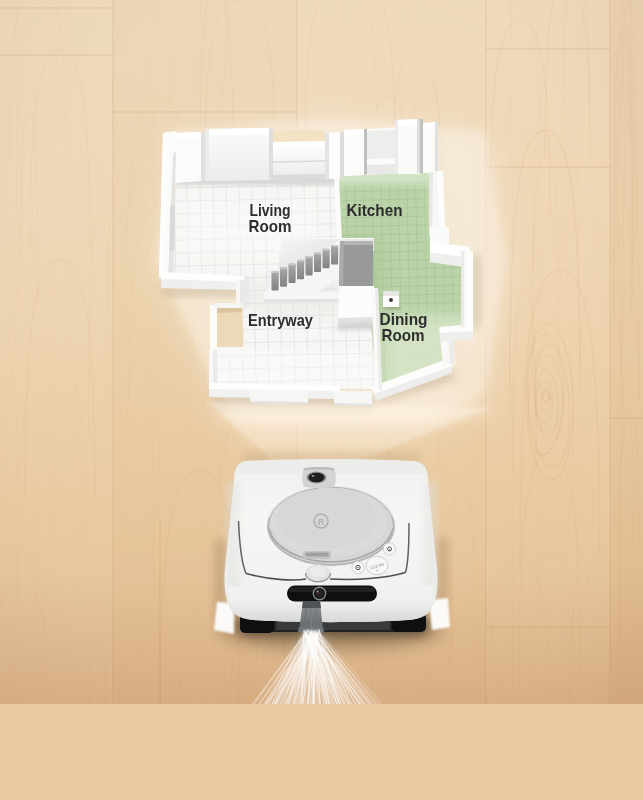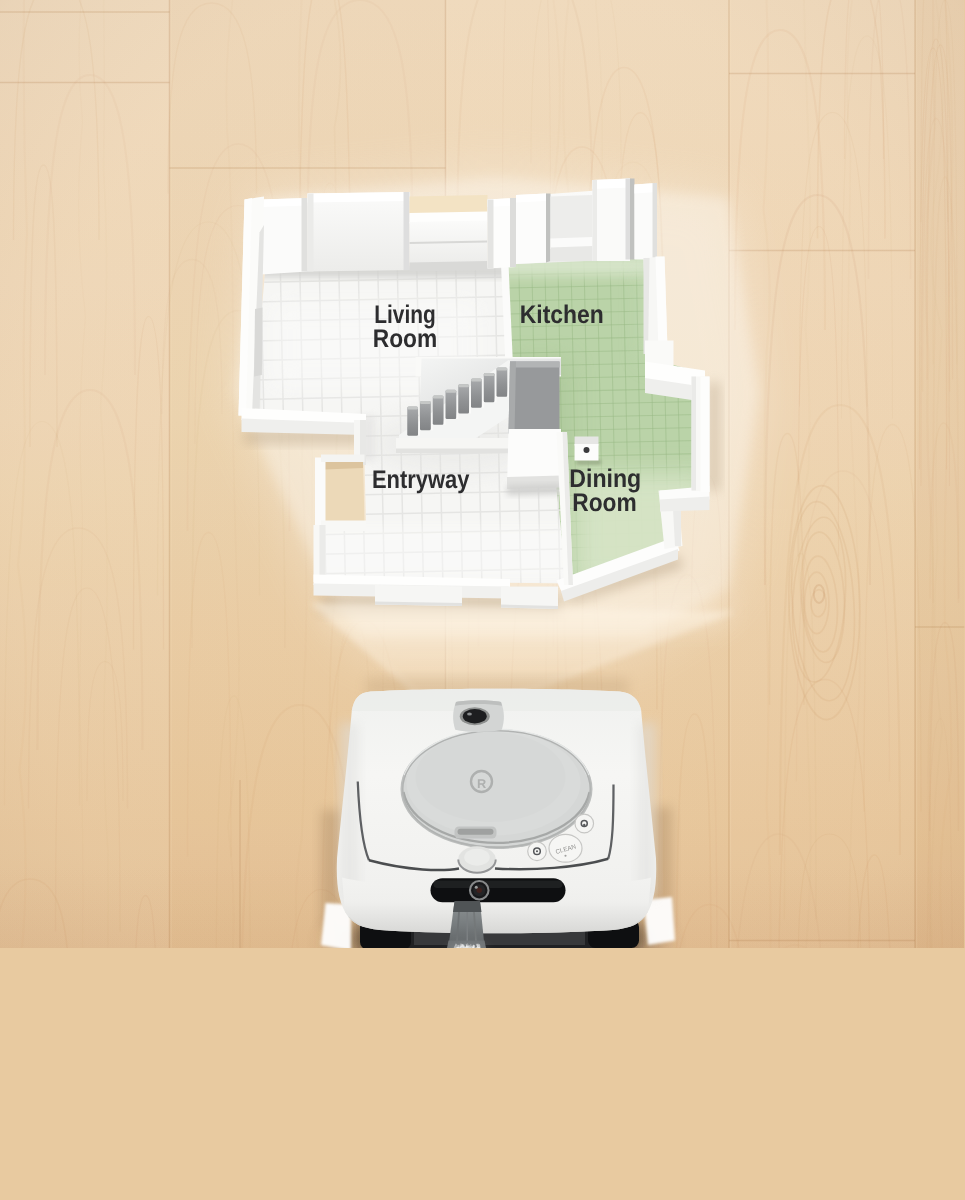--- a/index.html
+++ b/index.html
@@ -1,15 +1,15 @@
 <!DOCTYPE html>
 <html><head><meta charset="utf-8">
 <style>
 html,body{margin:0;padding:0;background:#e8caa0;}
-#stage{width:643px;height:632px;overflow:hidden;position:relative;font-family:"Liberation Sans",sans-serif;text-align:center;}
+#stage{width:643px;height:704px;overflow:hidden;position:relative;font-family:"Liberation Sans",sans-serif;text-align:center;}
 </style></head>
 <body>
 <div id="stage">
 <svg width="643" height="800" viewBox="0 0 643 800">
 
 <defs>
 <linearGradient id="woodBase" x1="0" y1="0" x2="0" y2="1">
  <stop offset="0" stop-color="#f2ddc0"></stop>
  <stop offset="0.35" stop-color="#efd7b4"></stop>
  <stop offset="0.68" stop-color="#e9c99e"></stop>

